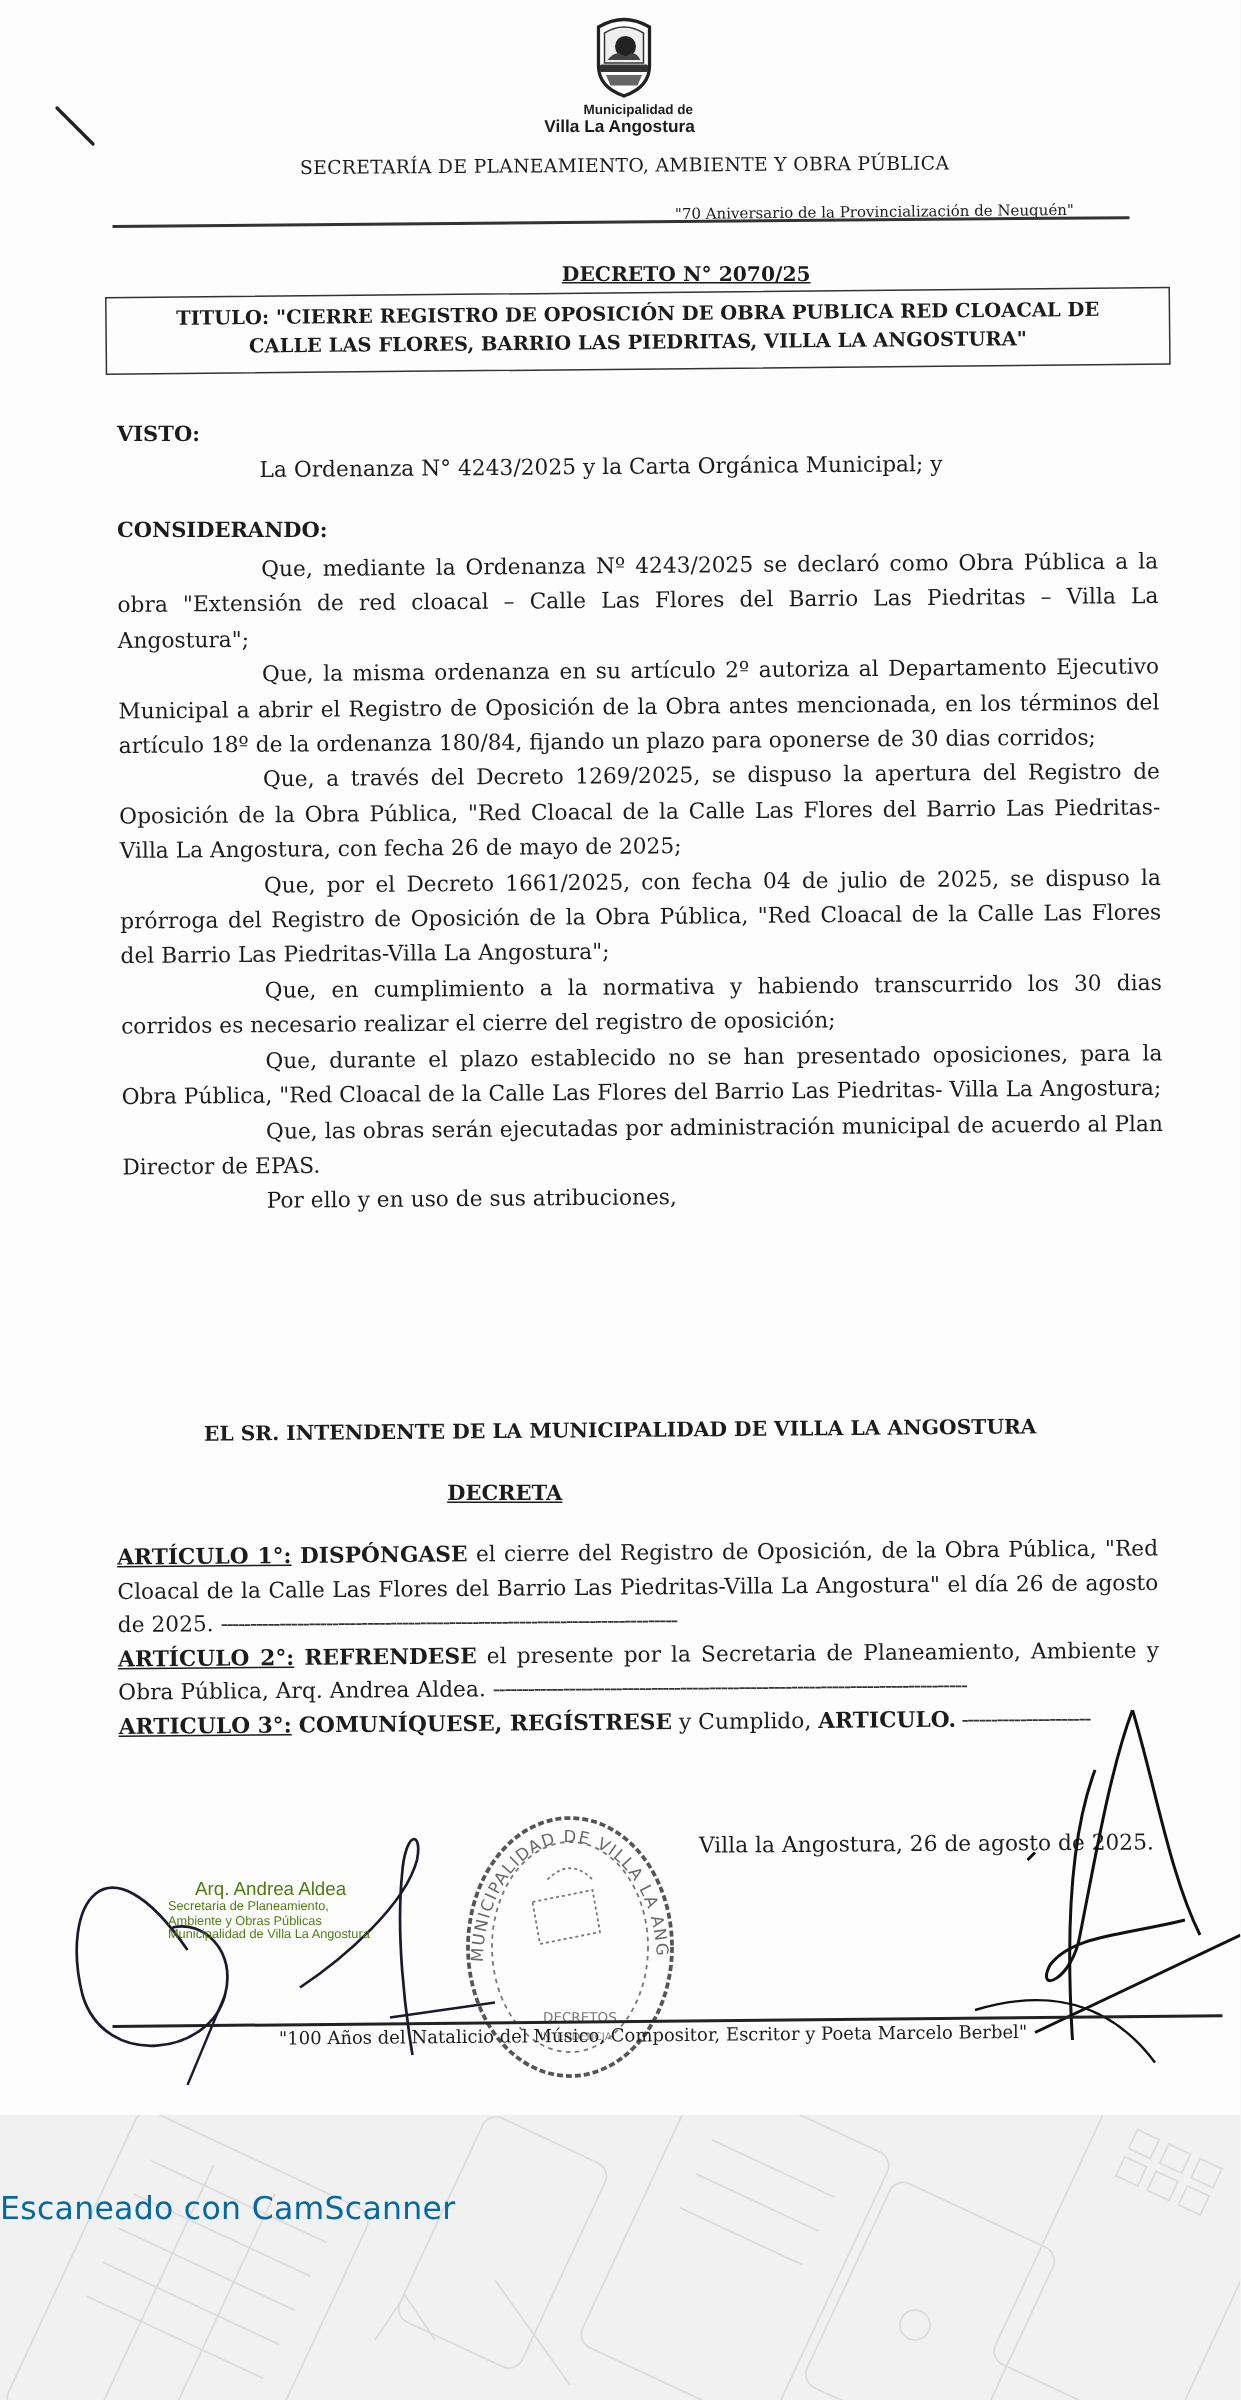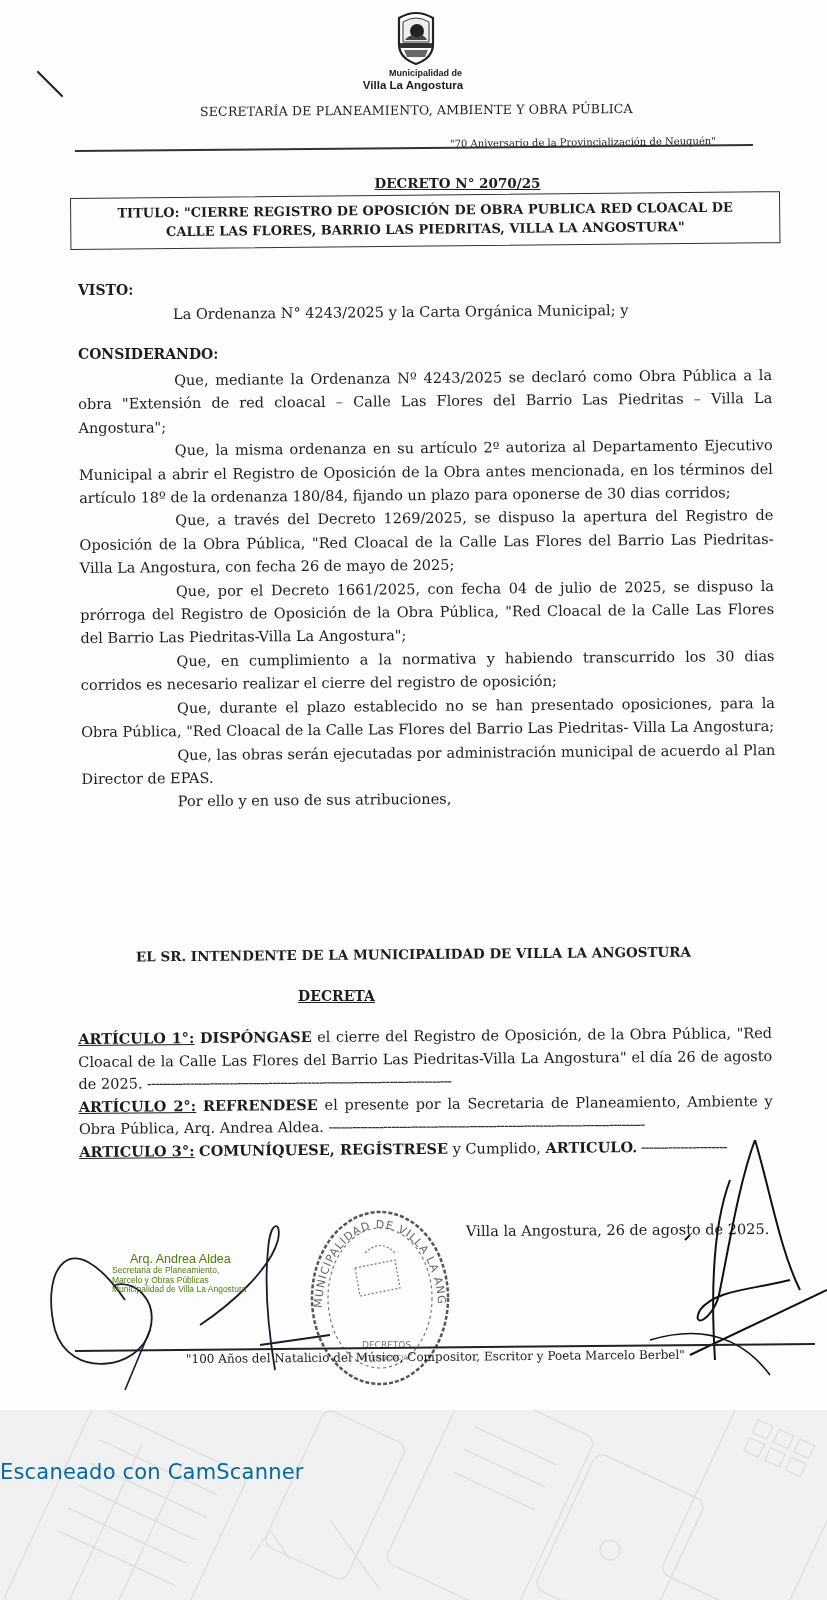--- a/index.html
+++ b/index.html
@@ -139,21 +139,21 @@
   <svg class="signature-left" viewBox="0 0 300 180">
     <path d="M95 90 C40 10, 10 60, 25 120 C40 170, 110 160, 120 120 C128 90, 105 70, 85 75" fill="none" stroke="#1a1a2e" stroke-width="1.8"></path>
     <path d="M120 120 L95 180" fill="none" stroke="#1a1a2e" stroke-width="1.6"></path>
     <path d="M170 115 C200 95, 240 60, 248 30 C252 10, 240 10, 238 40 C234 80, 240 130, 245 160" fill="none" stroke="#1a1a2e" stroke-width="1.8"></path>
     <path d="M230 135 L300 125" fill="none" stroke="#1a1a2e" stroke-width="1.8"></path>
   </svg>
 
   <div class="signer">
     <div class="name">Arq. Andrea Aldea</div>
     <div class="role">Secretaria de Planeamiento,</div>
-    <div class="role">Marcelo y Obras Públicas</div>
+    <div class="role">Ambiente y Obras Públicas</div>
     <div class="role">Municipalidad de Villa La Angostura</div>
   </div>
 
   <svg class="seal" viewBox="0 0 150 190">
     <defs>
       <path id="sealArc" d="M22 110 A58 80 0 0 1 138 110"></path>
     </defs>
     <ellipse cx="80" cy="100" rx="68" ry="86" fill="none" stroke="#555" stroke-width="2.5" stroke-dasharray="4 2"></ellipse>
     <ellipse cx="80" cy="100" rx="52" ry="70" fill="none" stroke="#777" stroke-width="1.2" stroke-dasharray="3 3"></ellipse>
     <text font-family="DejaVu Sans, sans-serif" font-size="11" fill="#666" letter-spacing="1">

